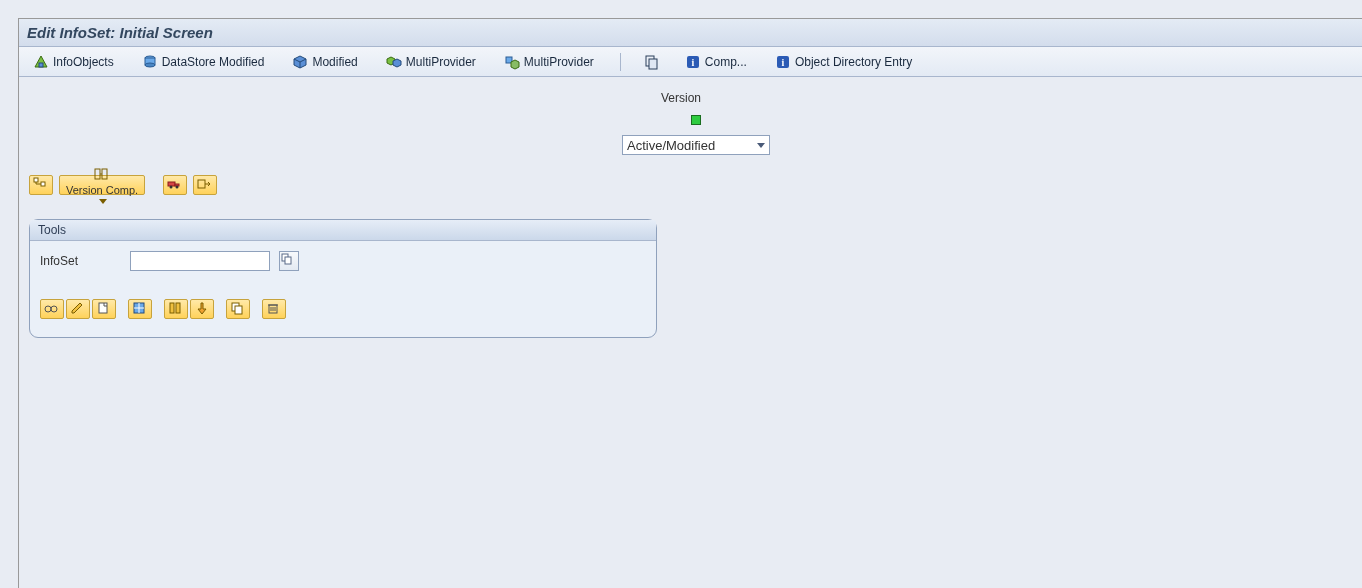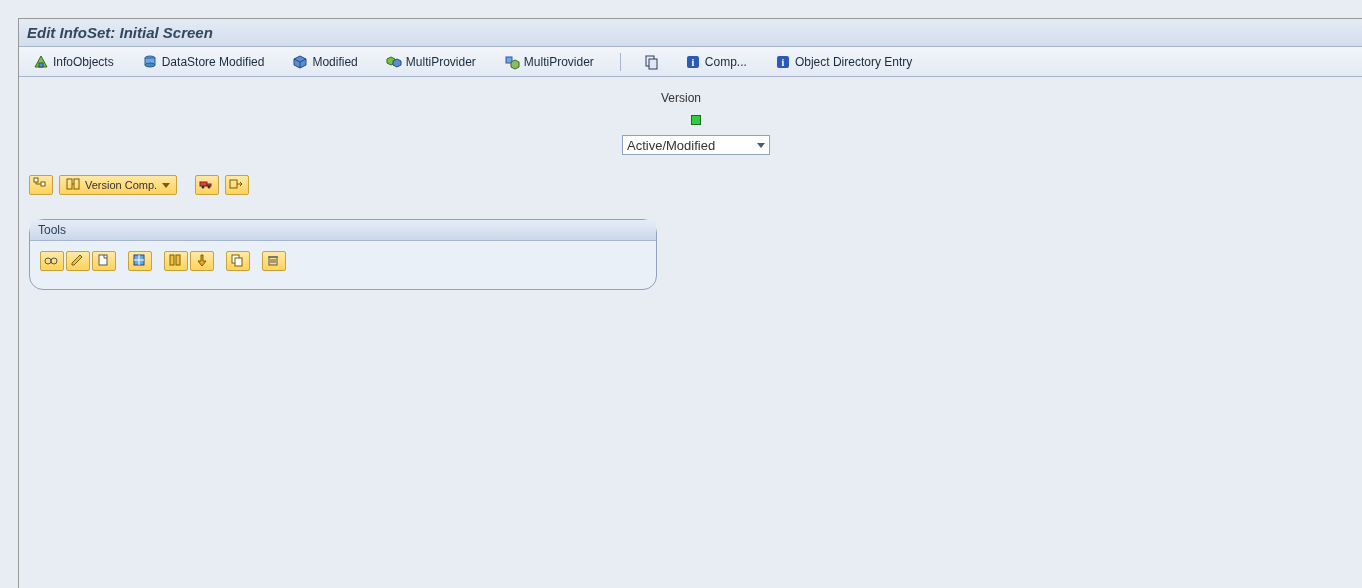--- a/index.html
+++ b/index.html
@@ -107,36 +107,37 @@
       border:1px solid #c7a33c;
       border-radius:2px;
       height:20px;
       min-width:22px;
       display:flex;
       align-items:center;
       justify-content:center;
       padding:0 3px;
       cursor:pointer;
       gap:3px;
+      flex-direction:column;
     }
     .ybtn.wide { padding:0 6px;}
     .ybtn-text { font-size:11px; color:#333; white-space:nowrap;}
     .sub-triangle{
       width:0;height:0;
       border-left:4px solid transparent;
       border-right:4px solid transparent;
       border-top:5px solid #7a5e00;
       margin-left:2px;
     }
     
     .panel {
       width: 628px;
       border:1px solid #8fa1bc;
       background:#eaf0f8;
-      border-radius:14px;
+      border-radius:9px;
     }
     .panel-header{
       background: linear-gradient(#e6edf7,#cbd8ea);
       border-bottom:1px solid #a8b6cd;
       padding:3px 8px;
       font-size:12px;
       color:#2f3e56;
       border-radius:3px 3px 0 0;
     }
     .panel-body{
@@ -316,20 +317,32 @@
               <path d="M8 7 L13 7 M11 5 L13 7 L11 9" fill="none" stroke="#7a5e00"></path>
             </svg>
       </span>
     </div>
   </div>
 
   <div class="panel">
     <div class="panel-header">Tools</div>
     <div class="panel-body">
 
+      <div class="field-row">
+        <span class="field-label">InfoSet</span>
+        <input class="text-input" type="text" value="" style="">
+        <div class="f4-btn">
+          <span class="ic">
+           <svg width="12" height="12">
+                  <rect x="1" y="1" width="6" height="7" fill="#fff" stroke="#5a6a88"></rect>
+                  <rect x="4" y="4" width="6" height="7" fill="#fff" stroke="#5a6a88"></rect>
+                </svg>
+          </span>
+        </div>
+      </div>
 
       <div class="tool-row">
         <div class="grp">
           <div class="ybtn">
             <span class="ic">
               <svg width="14" height="14">
                     <circle cx="4" cy="8" r="3" fill="none" stroke="#555"></circle>
                     <circle cx="10" cy="8" r="3" fill="none" stroke="#555"></circle>
                     <line x1="7" y1="8" x2="7" y2="8" stroke="#555"></line>
                   </svg>

